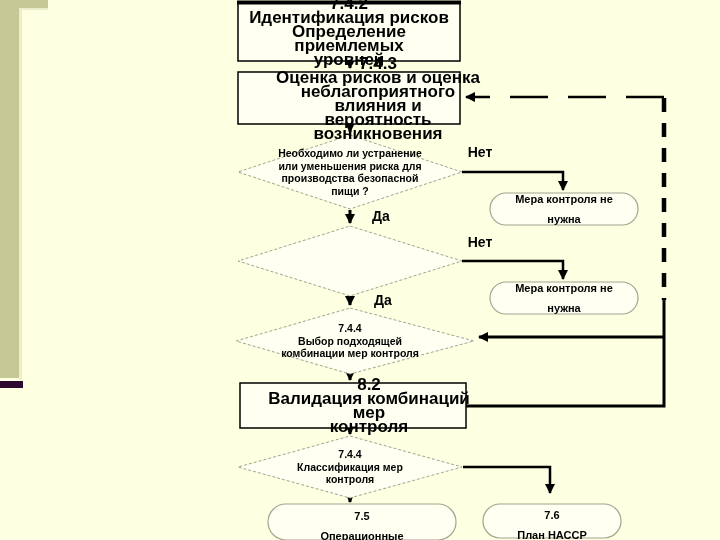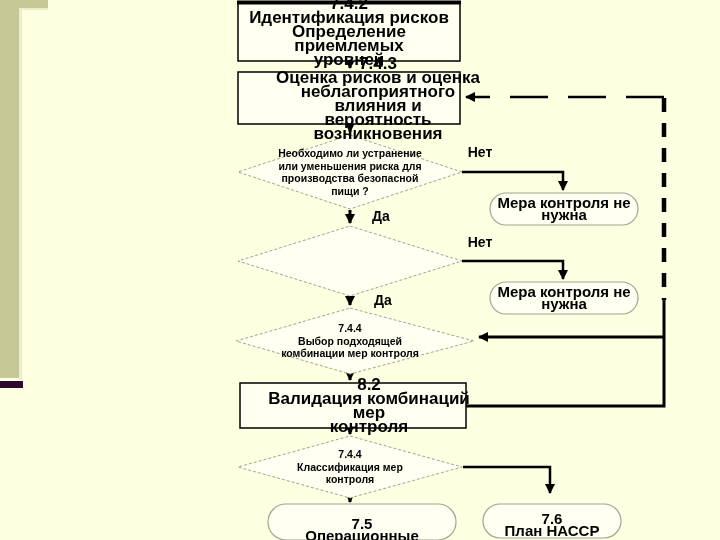--- a/index.html
+++ b/index.html
@@ -21,21 +21,21 @@
   .stad{fill:var(--shape-fill);stroke:var(--soft-border);stroke-width:1.2;}
   .conn{fill:none;stroke:#000;stroke-width:2.5;}
   .conn-thick{fill:none;stroke:#000;stroke-width:3;}
   .dash-v{fill:none;stroke:#000;stroke-width:4.5;stroke-dasharray:14 11;}
   .dash-h{fill:none;stroke:#000;stroke-width:2.5;stroke-dasharray:38 20;}
   .topline{stroke:#000;stroke-width:4;}
   .txt{position:absolute;display:flex;align-items:center;justify-content:center;
     text-align:center;white-space:pre-line;font-weight:bold;color:var(--text);}
   .fs-box{font-size:17px;line-height:14px;}
   .fs-dec{font-size:10.5px;line-height:12.5px;}
-  .fs-stad{font-size:15px;line-height:12px;}
+  .fs-stad{font-size:11px;line-height:20px;}
   .fs-lab{font-size:14px;line-height:13px;}
 </style>
 </head>
 <body>
 
 <div class="slide">
   <div class="sidebar-top"></div>
   <div class="sidebar-strip"></div>
   <div class="sidebar-groove"></div>
   <div class="accent-bar"></div>

